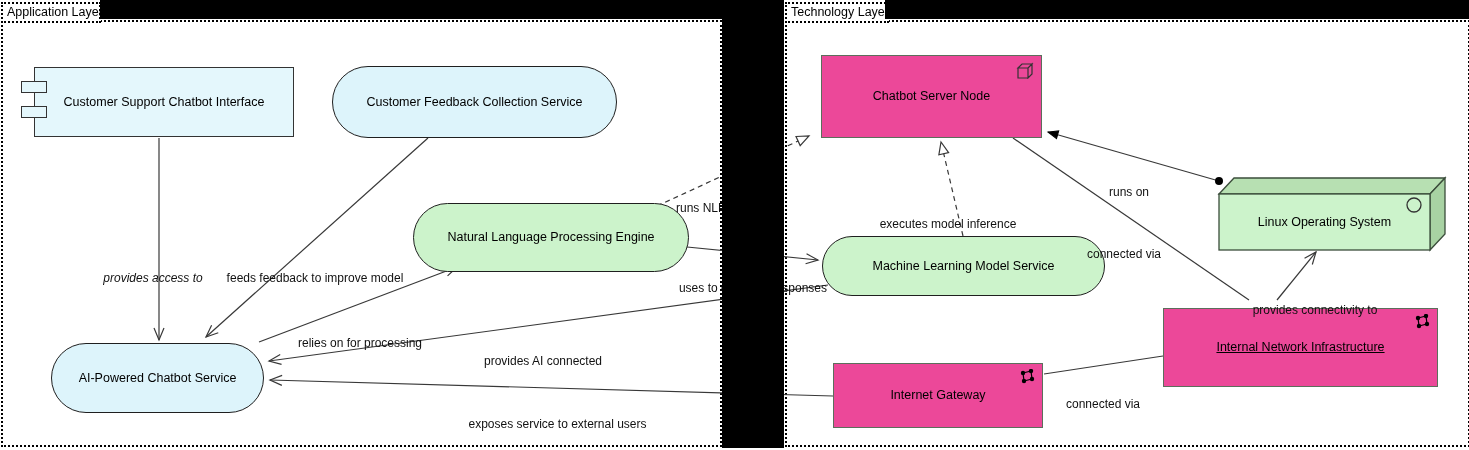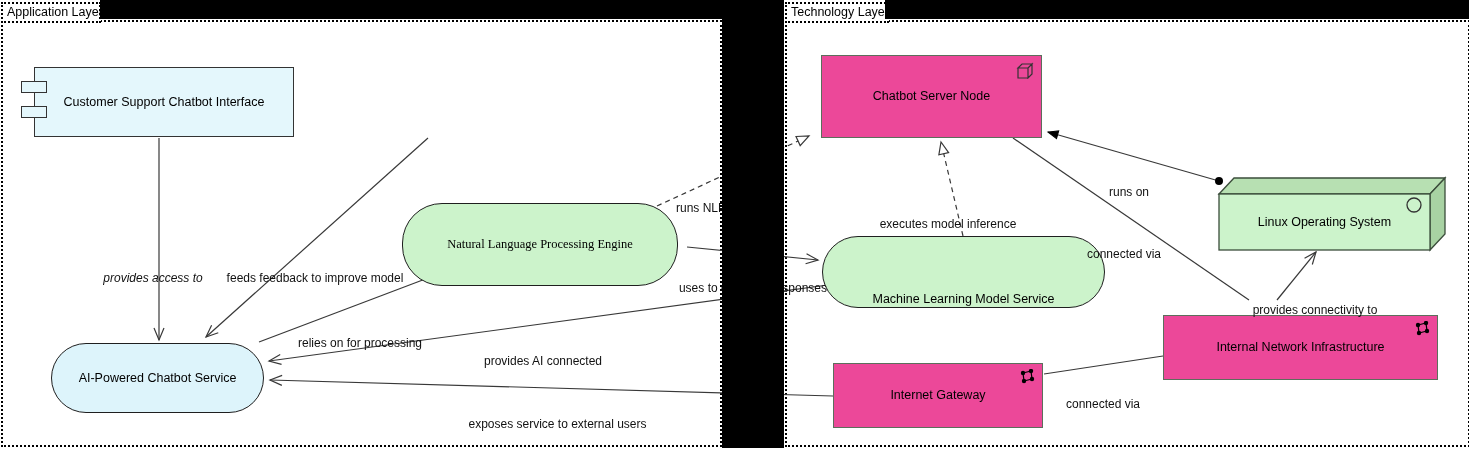--- a/index.html
+++ b/index.html
@@ -93,22 +93,25 @@
   <div class="edge-label" style="left:1124px;top:218px;">connected via</div>
   <div class="edge-label" style="left:1315px;top:274px;">provides connectivity to</div>
   <div class="edge-label" style="left:1103px;top:368px;">connected via</div>
 
   <div class="node component" style="left:34px;top:67px;width:260px;height:70px;align-items:center;">
     <div class="component-tab" style="top:13px;"></div>
     <div class="component-tab" style="top:38px;"></div>
     <span>Customer Support Chatbot Interface</span>
   </div>
 
+  <div class="node stadium-app" style="left:332px;top:66px;width:285px;height:72px;">
+    <span>Customer Feedback Collection Service</span>
+  </div>
 
-  <div class="node stadium-tech" style="left:402px;top:203px;width:276px;height:83px;font-family:Liberation Serif, serif;">
+  <div class="node stadium-tech" style="left:413px;top:203px;width:276px;height:69px;">
     <span>Natural Language Processing Engine</span>
   </div>
 
   <div class="node stadium-app" style="left:51px;top:343px;width:213px;height:70px;">
     <span>AI-Powered Chatbot Service</span>
   </div>
 
   <div class="node rect-tech" style="left:821px;top:55px;width:221px;height:83px;">
     <svg class="corner-icon" width="20" height="18" viewBox="0 0 20 18">
       <path d="M3,7 L7,3 L17,3 L13,7 Z M3,7 L13,7 L13,17 L3,17 Z M13,7 L17,3 L17,13 L13,17 Z" fill="none" stroke="#333" stroke-width="1.2"></path>
@@ -120,25 +123,25 @@
   <svg id="linux-shape" style="left:1215px;top:174px;" width="236" height="80" viewBox="0 0 236 80">
     <path d="M4,20 L19,4 L230,4 L215,20 Z" fill="#b7e0b2" stroke="#3b4d3b" stroke-width="1.3"></path>
     <path d="M215,20 L230,4 L230,60 L215,76 Z" fill="#a8d2a3" stroke="#3b4d3b" stroke-width="1.3"></path>
     <rect x="4" y="20" width="211" height="56" fill="#ccf3cb" stroke="#3b4d3b" stroke-width="1.3"></rect>
     <circle cx="199" cy="31" r="7" fill="none" stroke="#333" stroke-width="1.3"></circle>
   </svg>
   <div class="linux-label" style="left:1219px;top:194px;width:211px;height:56px;">
     <span>Linux Operating System</span>
   </div>
 
-  <div class="node stadium-tech" style="left:822px;top:236px;width:283px;height:72px;align-items:flex-end;">
+  <div class="node stadium-tech" style="left:822px;top:236px;width:283px;height:60px;">
     <span>Machine Learning Model Service</span>
   </div>
 
-  <div class="node rect-tech" style="left:1163px;top:315px;width:275px;height:65px;">
+  <div class="node rect-tech" style="left:1163px;top:308px;width:275px;height:79px;text-decoration:underline;">
     <svg class="corner-icon" width="17" height="15" viewBox="0 0 17 15">
       <path d="M4,4 L12,2 M4,4 L5,12 M12,2 L13,10 M5,12 L13,10" stroke="#000" stroke-width="1.2" fill="none"></path>
       <circle cx="4" cy="4" r="2.2" fill="#000"></circle>
         <circle cx="12" cy="2" r="2.2" fill="#000"></circle>
       <circle cx="5" cy="12" r="2.2" fill="#000"></circle>
         <circle cx="13" cy="10" r="2.2" fill="#000"></circle>
     </svg>
     <span>Internal Network Infrastructure</span>
   </div>
 

